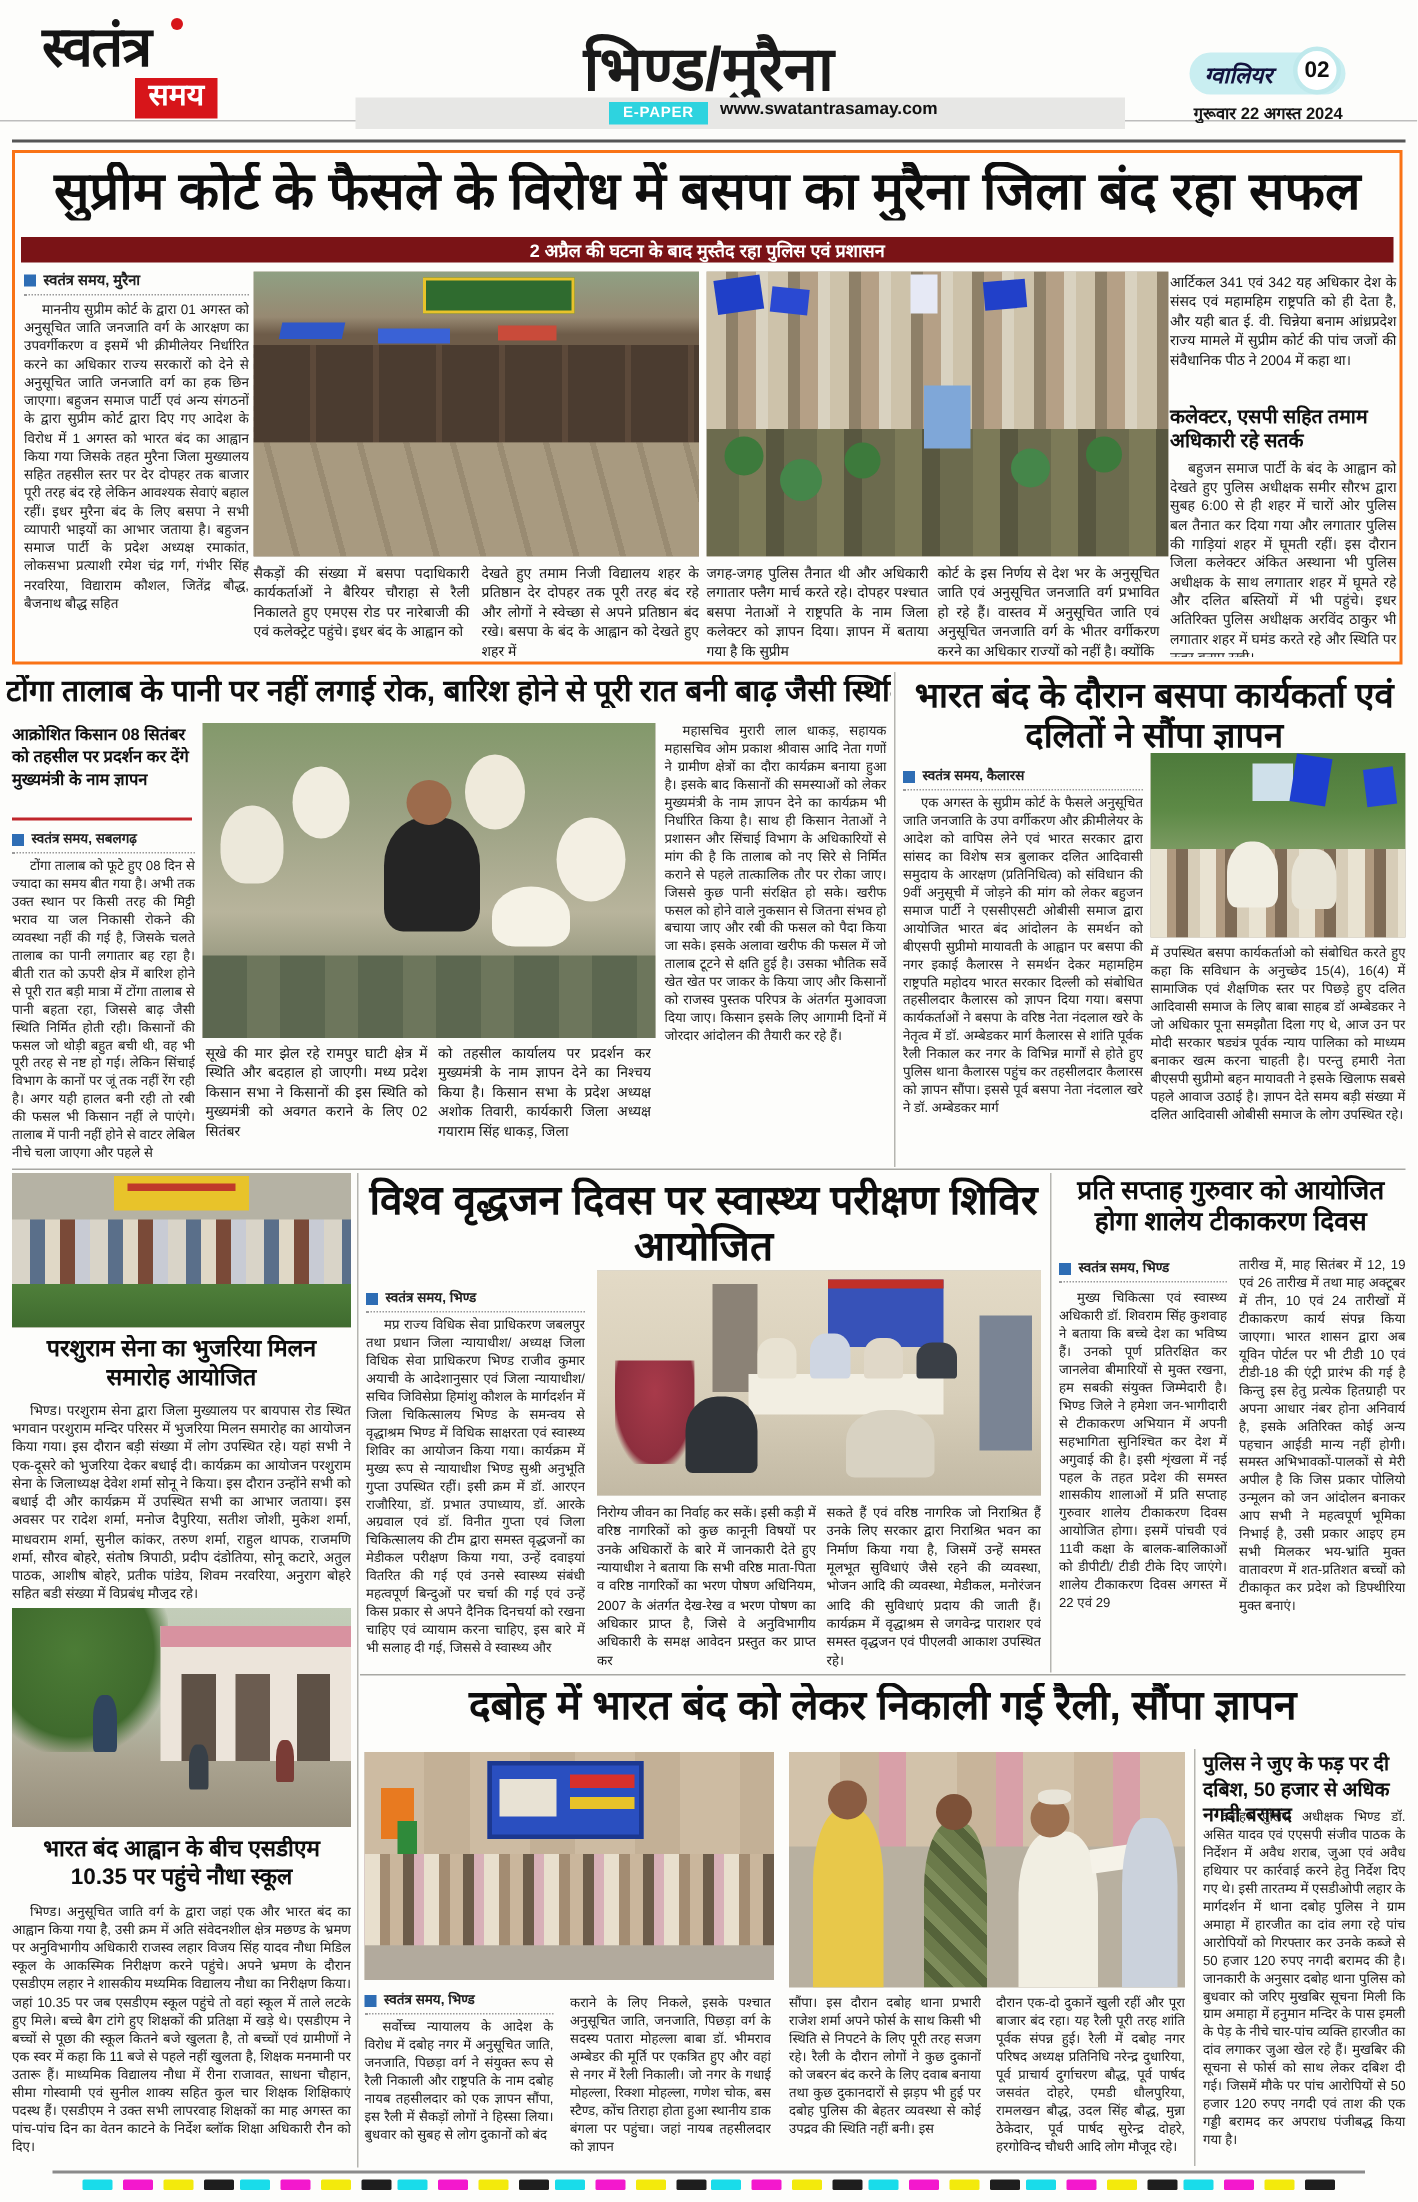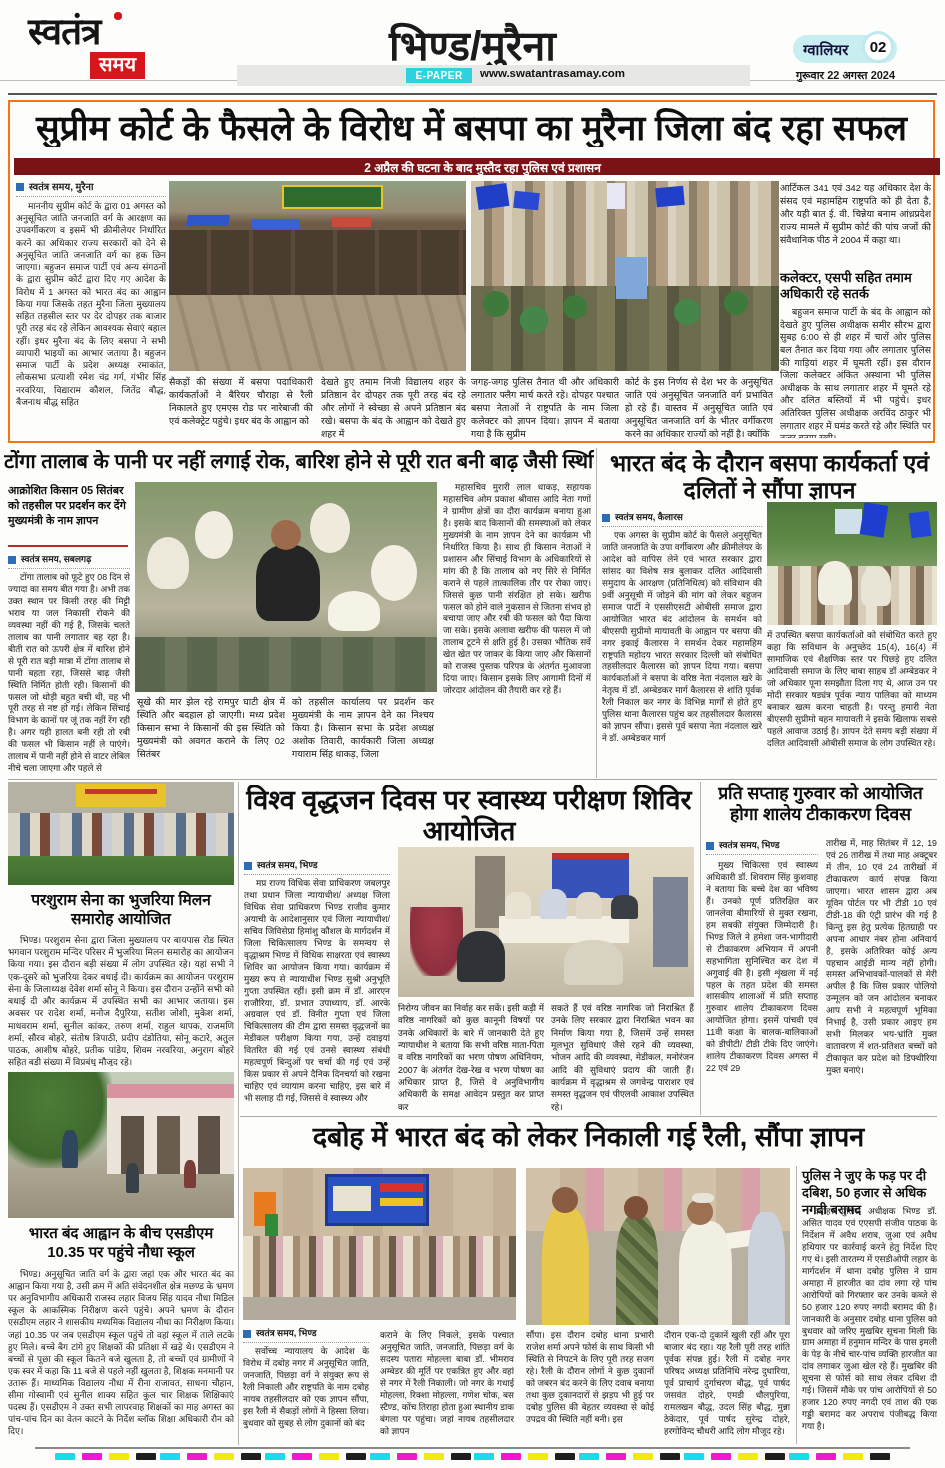--- a/index.html
+++ b/index.html
@@ -33,31 +33,31 @@
       <div class="abs" style="left:0;top:4px;width:135px;font-size:37px;font-weight:900;color:#141414;letter-spacing:-1px;line-height:1.1;">स्वतंत्र</div>
       <div class="abs" style="left:86px;top:4px;width:8px;height:8px;border-radius:50%;background:#d7151a;"></div>
       <div class="abs" style="left:62px;top:44px;background:#d7151a;color:#fff;font-size:20px;font-weight:900;padding:0 9px 2px 9px;line-height:1.25;">समय</div>
     </div>
     <div class="abs center nowrap" style="left:300px;top:16px;width:345px;font-size:41px;font-weight:800;color:#1a1a1a;">भिण्ड/मुरैना</div>
     <div class="hrule" style="left:0;top:80px;width:945px;background:#bdbdbd;"></div>
     <div class="abs" style="left:237px;top:65px;width:513px;height:21px;background:#e7e7e5;"></div>
     <div class="abs center" style="left:406px;top:68px;width:66px;height:15px;background:#2ed3df;color:#ffffff;font-size:10px;font-weight:bold;line-height:15px;letter-spacing:.5px;">E-PAPER</div>
     <div class="abs nowrap" style="left:480px;top:67px;width:170px;font-size:11.5px;font-weight:bold;color:#111;">www.swatantrasamay.com</div>
     <div class="abs" style="left:793px;top:35px;width:104px;height:28px;background:#c9eef1;border-radius:14px;"></div>
-    <div class="abs nowrap" style="left:803px;top:39px;width:62px;font-size:15px;font-weight:900;color:#13133f;">ग्वालियर</div>
+    <div class="abs nowrap" style="left:803px;top:39px;width:62px;font-size:15px;font-weight:900;font-style:italic;color:#13133f;">ग्वालियर</div>
     <div class="abs center" style="left:862px;top:31px;width:32px;height:32px;background:#fff;border:3px solid #bfe9ec;border-radius:50%;box-sizing:border-box;">
       <span style="font-size:15px;font-weight:900;color:#101010;line-height:26px;">02</span>
     </div>
     <div class="abs center nowrap" style="left:778px;top:67px;width:135px;font-size:11px;font-weight:bold;color:#161616;">गुरूवार 22 अगस्त 2024</div>
     <div class="hrule" style="left:8px;top:93px;width:929px;height:2px;background:#555;"></div>
   </div>
 
   <div class="abs" style="left:8px;top:100px;width:927px;height:343px;border:2px solid #f97316;box-sizing:border-box;">
     <div class="abs center nowrap hl" style="left:2px;top:6px;width:919px;font-size:35px;font-weight:900;">सुप्रीम कोर्ट के फैसले के विरोध में बसपा का मुरैना जिला बंद रहा सफल</div>
-    <div class="abs center nowrap" style="left:4px;top:56px;width:915px;height:17px;background:#7a1316;padding-left:11px;">
+    <div class="abs center nowrap" style="left:4px;top:56px;width:915px;height:17px;background:#7a1316;">
       <span style="color:#fff;font-size:12px;font-weight:bold;line-height:17px;">2 अप्रैल की घटना के बाद मुस्तैद रहा पुलिस एवं प्रशासन</span>
     </div>
 
     <div class="abs" style="left:6px;top:78px;width:150px;">
       <div class="byline"><span class="bullet"></span><span>स्वतंत्र समय, मुरैना</span></div>
     </div>
     <div class="abs body-txt" style="left:6px;top:98px;width:150px;height:240px;font-size:9px;">माननीय सुप्रीम कोर्ट के द्वारा 01 अगस्त को अनुसूचित जाति जनजाति वर्ग के आरक्षण का उपवर्गीकरण व इसमें भी क्रीमीलेयर निर्धारित करने का अधिकार राज्य सरकारों को देने से अनुसूचित जाति जनजाति वर्ग का हक छिन जाएगा। बहुजन समाज पार्टी एवं अन्य संगठनों के द्वारा सुप्रीम कोर्ट द्वारा दिए गए आदेश के विरोध में 1 अगस्त को भारत बंद का आह्वान किया गया जिसके तहत मुरैना जिला मुख्यालय सहित तहसील स्तर पर देर दोपहर तक बाजार पूरी तरह बंद रहे लेकिन आवश्यक सेवाएं बहाल रहीं। इधर मुरैना बंद के लिए बसपा ने सभी व्यापारी भाइयों का आभार जताया है। बहुजन समाज पार्टी के प्रदेश अध्यक्ष रमाकांत, लोकसभा प्रत्याशी रमेश चंद्र गर्ग, गंभीर सिंह नरवरिया, विद्याराम कौशल, जितेंद्र बौद्ध, बैजनाथ बौद्ध सहित</div>
 
     <div class="photo" style="left:159px;top:79px;width:297px;height:190px;">
       <div class="blk" style="left:0;top:0;width:100%;height:100%;background:linear-gradient(180deg,#8fa083 0%,#978972 16%,#6e5c49 22%,#6e5c49 58%,#b3a58b 70%,#97907c 100%);"></div>
@@ -89,21 +89,21 @@
     <div class="abs cap-txt" style="left:461px;top:274px;width:148px;height:64px;">जगह-जगह पुलिस तैनात थी और अधिकारी लगातार फ्लैग मार्च करते रहे। दोपहर पश्चात बसपा नेताओं ने राष्ट्रपति के नाम जिला कलेक्टर को ज्ञापन दिया। ज्ञापन में बताया गया है कि सुप्रीम</div>
     <div class="abs cap-txt" style="left:615px;top:274px;width:148px;height:64px;">कोर्ट के इस निर्णय से देश भर के अनुसूचित जाति एवं अनुसूचित जनजाति वर्ग प्रभावित हो रहे हैं। वास्तव में अनुसूचित जाति एवं अनुसूचित जनजाति वर्ग के भीतर वर्गीकरण करने का अधिकार राज्यों को नहीं है। क्योंकि</div>
 
     <div class="abs cap-txt" style="left:770px;top:80px;width:151px;height:84px;">आर्टिकल 341 एवं 342 यह अधिकार देश के संसद एवं महामहिम राष्ट्रपति को ही देता है, और यही बात ई. वी. चिन्नेया बनाम आंध्रप्रदेश राज्य मामले में सुप्रीम कोर्ट की पांच जजों की संवैधानिक पीठ ने 2004 में कहा था।</div>
     <div class="abs subhead" style="left:770px;top:168px;width:151px;font-size:13px;">कलेक्टर, एसपी सहित तमाम अधिकारी रहे सतर्क</div>
     <div class="abs body-txt" style="left:770px;top:204px;width:151px;height:132px;">बहुजन समाज पार्टी के बंद के आह्वान को देखते हुए पुलिस अधीक्षक समीर सौरभ द्वारा सुबह 6:00 से ही शहर में चारों ओर पुलिस बल तैनात कर दिया गया और लगातार पुलिस की गाड़ियां शहर में घूमती रहीं। इस दौरान जिला कलेक्टर अंकित अस्थाना भी पुलिस अधीक्षक के साथ लगातार शहर में घूमते रहे और दलित बस्तियों में भी पहुंचे। इधर अतिरिक्त पुलिस अधीक्षक अरविंद ठाकुर भी लगातार शहर में घमंड करते रहे और स्थिति पर नजर बनाए रखी।</div>
   </div>
 
   <div class="abs center nowrap hl" style="left:4px;top:450px;width:590px;font-size:20px;">टोंगा तालाब के पानी पर नहीं लगाई रोक, बारिश होने से पूरी रात बनी बाढ़ जैसी स्थिति</div>
 
-  <div class="abs subhead" style="left:8px;top:483px;width:122px;font-size:11px;line-height:1.35;">आक्रोशित किसान 05 सितंबर को तहसील पर प्रदर्शन कर देंगे मुख्यमंत्री के नाम ज्ञापन</div>
+  <div class="abs subhead" style="left:8px;top:483px;width:122px;font-size:11px;line-height:1.35;">आक्रोशित किसान 08 सितंबर को तहसील पर प्रदर्शन कर देंगे मुख्यमंत्री के नाम ज्ञापन</div>
   <div class="hrule" style="left:8px;top:545px;width:120px;height:2px;background:#c0262b;"></div>
   <div class="abs" style="left:8px;top:552px;width:122px;">
     <div class="byline" style="font-size:9px;"><span class="bullet"></span><span>स्वतंत्र समय, सबलगढ़</span></div>
   </div>
   <div class="abs body-txt" style="left:8px;top:572px;width:122px;height:202px;font-size:8.8px;">टोंगा तालाब को फूटे हुए 08 दिन से ज्यादा का समय बीत गया है। अभी तक उक्त स्थान पर किसी तरह की मिट्टी भराव या जल निकासी रोकने की व्यवस्था नहीं की गई है, जिसके चलते तालाब का पानी लगातार बह रहा है। बीती रात को ऊपरी क्षेत्र में बारिश होने से पूरी रात बड़ी मात्रा में टोंगा तालाब से पानी बहता रहा, जिससे बाढ़ जैसी स्थिति निर्मित होती रही। किसानों की फसल जो थोड़ी बहुत बची थी, वह भी पूरी तरह से नष्ट हो गई। लेकिन सिंचाई विभाग के कानों पर जूं तक नहीं रेंग रही है। अगर यही हालत बनी रही तो रबी की फसल भी किसान नहीं ले पाएंगे। तालाब में पानी नहीं होने से वाटर लेबिल नीचे चला जाएगा और पहले से</div>
 
   <div class="photo" style="left:135px;top:482px;width:302px;height:210px;">
     <div class="blk" style="left:0;top:0;width:100%;height:100%;background:linear-gradient(180deg,#83996b 0%,#9aa182 28%,#b8b49c 60%,#6a7258 100%);"></div>
     <div class="blk" style="left:4%;top:26%;width:42px;height:52px;border-radius:50% 50% 40% 40%;background:#ececе2;background:#ece8da;"></div>
     <div class="blk" style="left:20%;top:14%;width:38px;height:48px;border-radius:50%;background:#f1ede0;"></div>

